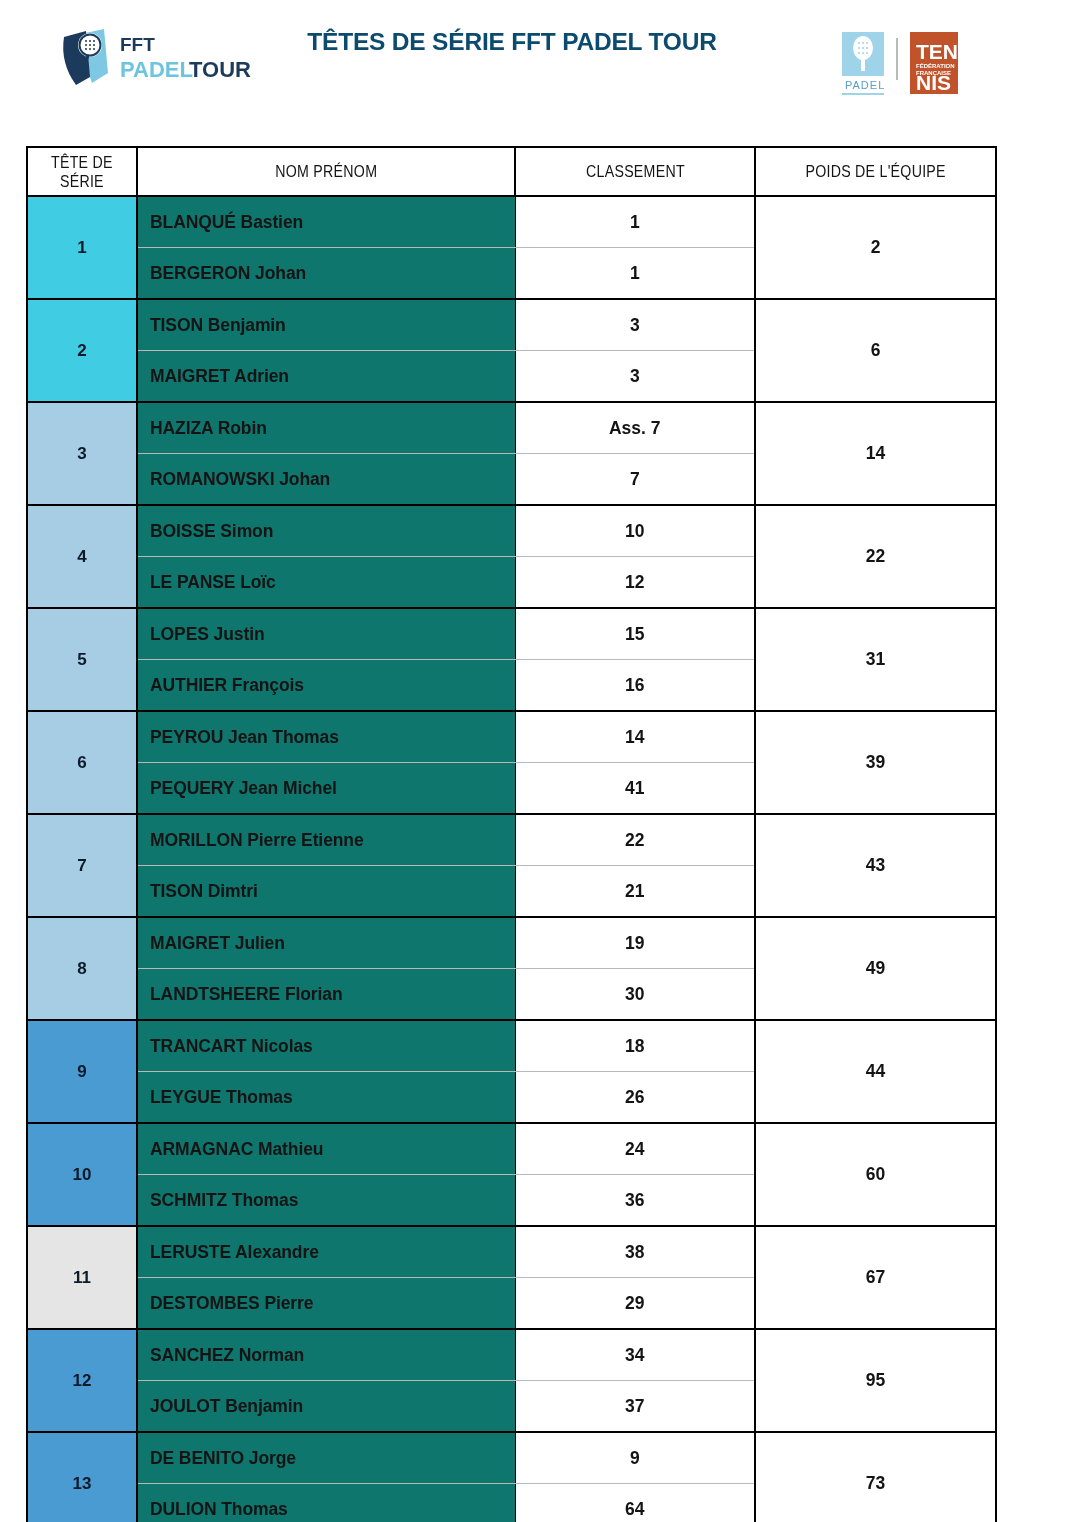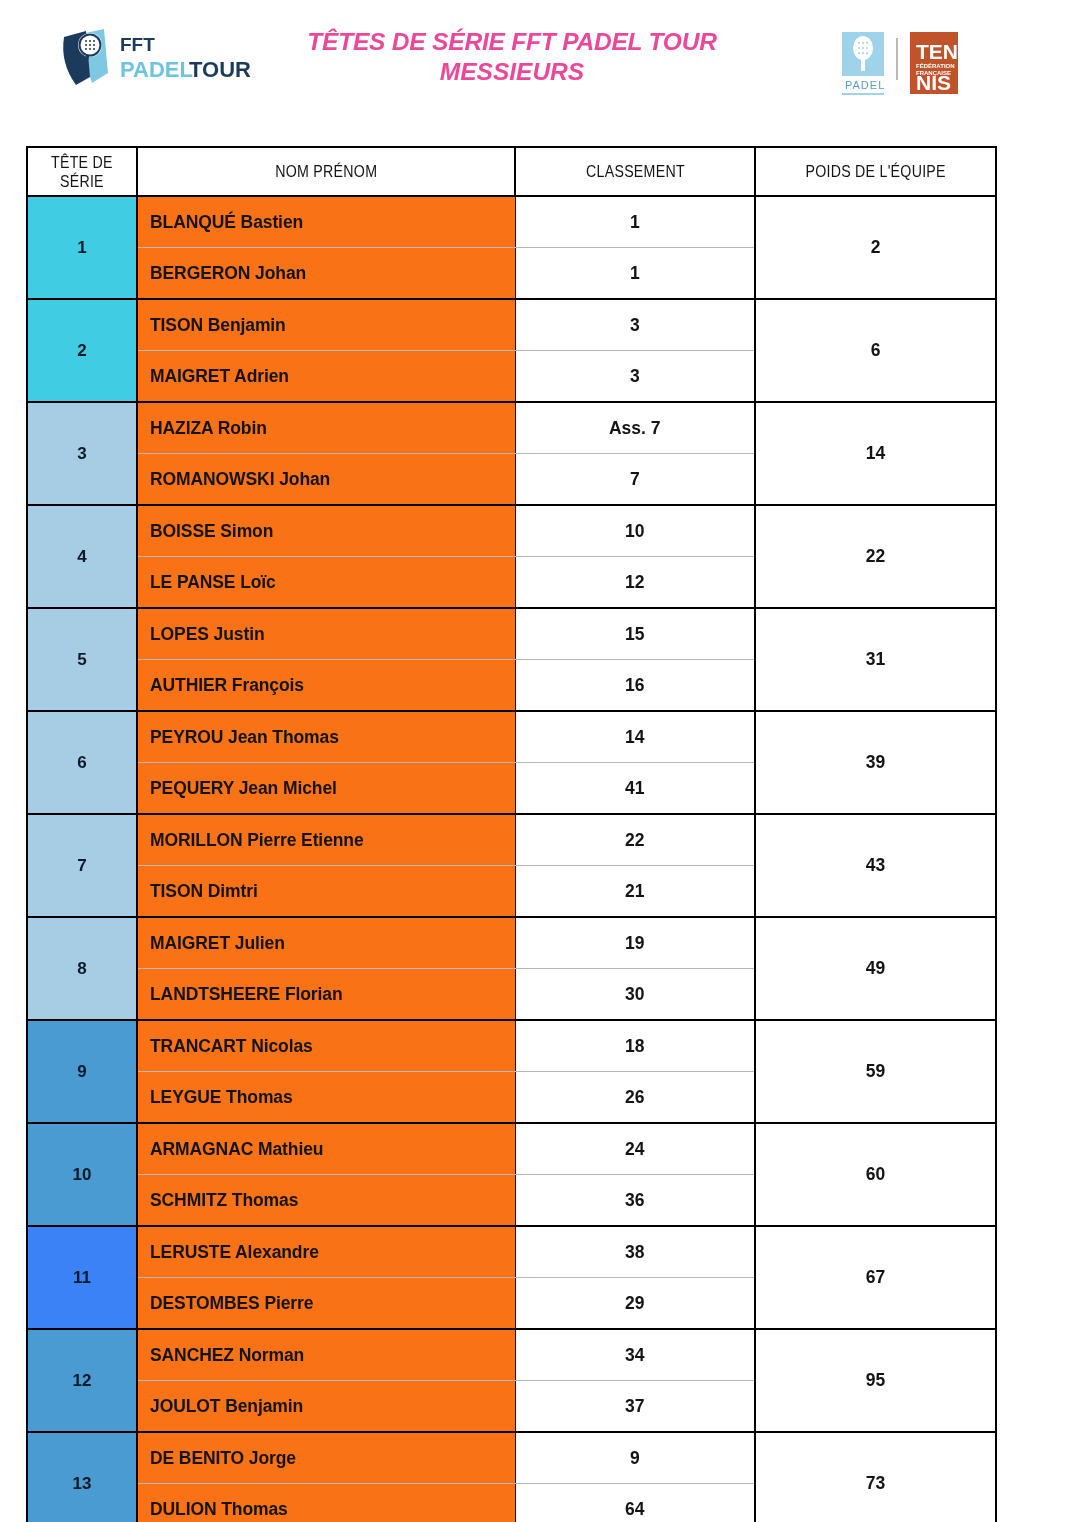--- a/index.html
+++ b/index.html
@@ -37,23 +37,22 @@
     top: 27px;
     width: 488px;
     text-align: center;
   }
   .title-line {
     font-family: "Liberation Sans", sans-serif;
     font-size: 24.5px;
     font-weight: bold;
     letter-spacing: -0.2px;
     line-height: 30px;
-    color: #ec4899;
+    color: #0c4a6e;
     white-space: nowrap;
-    font-style: italic;
   }
   .title-line.l3 { letter-spacing: 0px; }
 
   .logo-right {
     position: absolute;
     left: 838px;
     top: 28px;
     width: 132px;
     height: 74px;
   }
@@ -106,21 +105,21 @@
     vertical-align: middle;
     font-size: 17px;
     font-weight: 600;
     color: #0c1a2a;
   }
   td.name-cell {
     border-left: 2.5px solid #000000;
     border-right: 1.5px solid #000000;
     border-top: 1px solid #b9b9b9;
     border-bottom: 1px solid #b9b9b9;
-    background: #f97316;
+    background: #0f766e;
     height: 50px;
     padding: 0 0 0 12px;
     font-size: 17.5px;
     font-weight: bold;
     color: #141414;
     letter-spacing: -0.1px;
     white-space: nowrap;
   }
   td.rank-cell {
     border-left: 1.5px solid #000000;
@@ -176,21 +175,20 @@
         <path d="M42 32 L36 52" stroke="#1b3a5c" stroke-width="3" fill="none"></path>
       </g>
       <text x="74" y="28" font-family="Liberation Sans, sans-serif" font-size="19" font-weight="bold" fill="#1b3a5c">FFT</text>
       <text x="74" y="54" font-family="Liberation Sans, sans-serif" font-size="22" font-weight="bold" fill="#6cc4e0">PADEL</text>
       <text x="143" y="54" font-family="Liberation Sans, sans-serif" font-size="22" font-weight="bold" fill="#1b3a5c">TOUR</text>
     </svg>
   </div>
 
   <div class="title-block">
     <div class="title-line l1">TÊTES DE SÉRIE FFT PADEL TOUR</div>
-    <div class="title-line l3">MESSIEURS</div>
   </div>
 
   <div class="logo-right">
     <svg width="132" height="74" viewBox="0 0 132 74" xmlns="http://www.w3.org/2000/svg">
       <g>
         <rect x="4" y="4" width="42" height="44" fill="#9fd3ea"></rect>
         <ellipse cx="25" cy="20" rx="10" ry="12" fill="#ffffff"></ellipse>
         <g fill="#9fd3ea">
           <circle cx="21" cy="15" r="1"></circle>
             <circle cx="25" cy="15" r="1"></circle>
@@ -321,38 +319,38 @@
           <td class="weight-cell" rowspan="2">49</td>
         </tr>
         <tr class="r-bot">
           <td class="name-cell">LANDTSHEERE Florian</td>
           <td class="rank-cell">30</td>
         </tr>
         <tr class="r-top">
           <td class="seed-cell" rowspan="2" style="background: rgb(74, 155, 209);">9</td>
           <td class="name-cell">TRANCART Nicolas</td>
           <td class="rank-cell">18</td>
-          <td class="weight-cell" rowspan="2">59</td>
+          <td class="weight-cell" rowspan="2">44</td>
         </tr>
         <tr class="r-bot">
           <td class="name-cell">LEYGUE Thomas</td>
           <td class="rank-cell">26</td>
         </tr>
         <tr class="r-top">
           <td class="seed-cell" rowspan="2" style="background: rgb(74, 155, 209);">10</td>
           <td class="name-cell">ARMAGNAC Mathieu</td>
           <td class="rank-cell">24</td>
           <td class="weight-cell" rowspan="2">60</td>
         </tr>
         <tr class="r-bot">
           <td class="name-cell">SCHMITZ Thomas</td>
           <td class="rank-cell">36</td>
         </tr>
         <tr class="r-top">
-          <td class="seed-cell" rowspan="2" style="background: #3b82f6; margin-left: 39px;">11</td>
+          <td class="seed-cell" rowspan="2" style="background: #e5e5e5; margin-left: 39px;">11</td>
           <td class="name-cell">LERUSTE Alexandre</td>
           <td class="rank-cell">38</td>
           <td class="weight-cell" rowspan="2">67</td>
         </tr>
         <tr class="r-bot">
           <td class="name-cell">DESTOMBES Pierre</td>
           <td class="rank-cell">29</td>
         </tr>
         <tr class="r-top">
           <td class="seed-cell" rowspan="2" style="background: rgb(74, 155, 209);">12</td>

